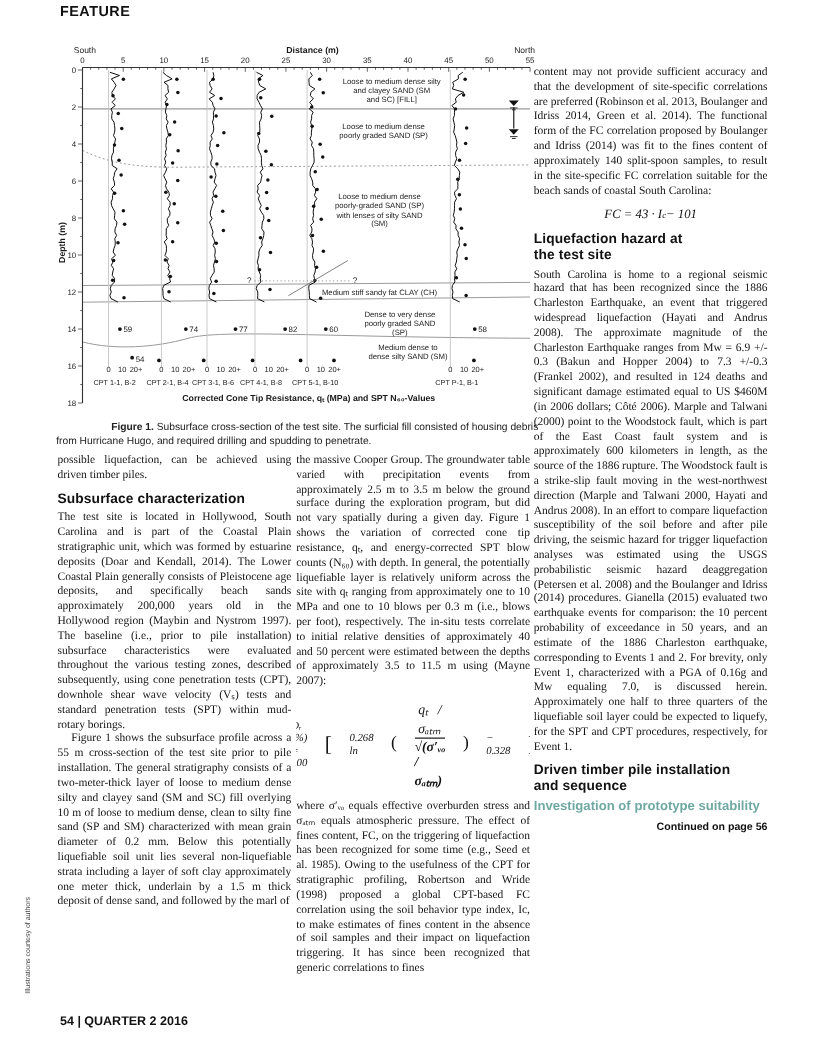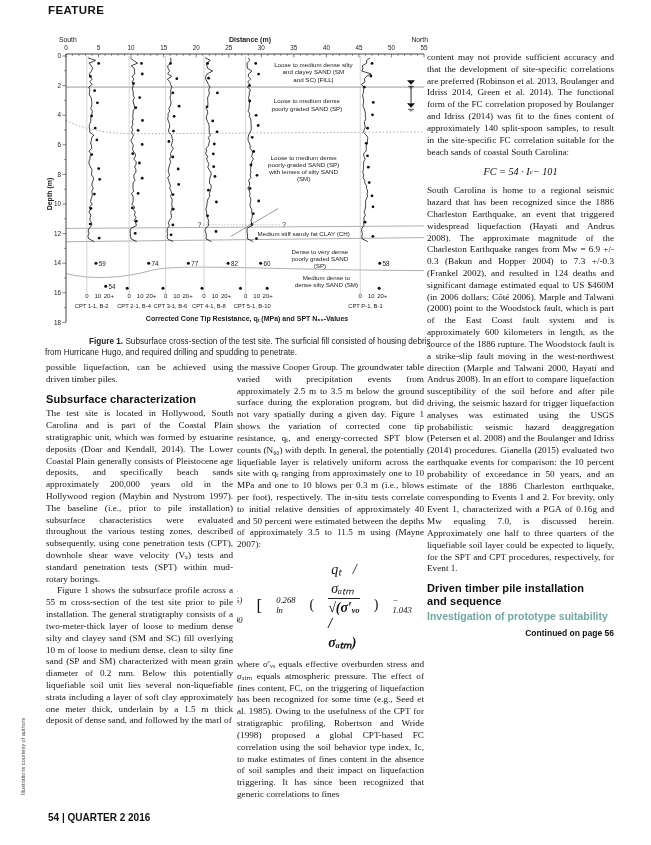--- a/index.html
+++ b/index.html
@@ -17,21 +17,21 @@
   .col1{left:46px;top:362px;height:442px;overflow:hidden;}
   .col2{left:237px;top:362px;height:452px;overflow:hidden;}
   .col3{left:427px;top:52px;height:778px;overflow:hidden;}
   .col p{margin:0;}
   .col p.ind{text-indent:11px;}
   .col h2{font:700 11px/1.15 "Liberation Sans",sans-serif;margin:7px 0 3px;color:#111;
           white-space:pre-line;letter-spacing:.1px;}
   .col h3{font:700 10.5px/1.2 "Liberation Sans",sans-serif;margin:0 0 2px;}
   .equation{display:flex;align-items:center;justify-content:center;gap:14px;
             font:italic 8.6px "Liberation Serif",serif;margin:8px 0;color:#111;}
-  .frac{display:inline-flex;flex-direction:column;align-items:center;font-size:14px;}
+  .frac{display:inline-flex;flex-direction:column;align-items:center;font-size:11px;}
   .frac .num{padding:0 3px 1px;border-bottom:.8px solid #222;}
   .frac .den{padding-top:1px;font-weight:bold;}
   .delim{font-size:17px;font-style:normal;line-height:1;}
   .delim.paren{font-size:14px;}
   .eq-fc{font:italic 10.2px "Liberation Serif",serif;gap:0;}
   .eq-fc sub{font-size:7px;}
   .continued{text-align:right;font:700 8.5px "Liberation Sans",sans-serif;margin-top:5px;color:#111;}
   .footer{position:absolute;left:48px;top:812px;font:700 10px "Liberation Sans",sans-serif;color:#111;}
   .credit{position:absolute;left:20px;top:795px;width:112px;transform:rotate(-90deg);
           transform-origin:left top;font:5.6px "Liberation Sans",sans-serif;color:#444;}
@@ -351,33 +351,35 @@
     <div class="equation">
       <span>Dᵣ (%) = 100</span>
       <span class="delim">[</span>
       <span>0.268 ln</span>
       <span class="delim paren">(</span>
       <span class="frac">
         <span class="num">qₜ / σₐₜₘ</span>
         <span class="den">√(σ′ᵥₒ / σₐₜₘ)</span>
       </span>
       <span class="delim paren">)</span>
-      <span>− 1.043</span>
+      <span>− 0.328</span>
       <span class="delim">]</span>
     </div>
     <p>where σ′ᵥₒ equals effective overburden stress and σₐₜₘ equals atmospheric pressure. The effect of fines content, FC, on the triggering of liquefaction has been recognized for some time (e.g., Seed et al. 1985). Owing to the usefulness of the CPT for stratigraphic profiling, Robertson and Wride (1998) proposed a global CPT-based FC correlation using the soil behavior type index, Ic, to make estimates of fines content in the absence of soil samples and their impact on liquefaction triggering. It has since been recognized that generic correlations to fines</p>
   </div>
 
   <div class="col col3">
     <p>content may not provide sufficient accuracy and that the development of site-specific correlations are preferred (Robinson et al. 2013, Boulanger and Idriss 2014, Green et al. 2014). The functional form of the FC correlation proposed by Boulanger and Idriss (2014) was fit to the fines content of approximately 140 split-spoon samples, to result in the site-specific FC correlation suitable for the beach sands of coastal South Carolina:</p>
     <div class="equation eq-fc">
-      <span>FC = 54 · I</span>
+      <span>FC = 43 · I</span>
         <sub>c</sub>
         <span> − 101</span>
     </div>
+    <h2>Liquefaction hazard at
+the test site</h2>
     <p>South Carolina is home to a regional seismic hazard that has been recognized since the 1886 Charleston Earthquake, an event that triggered widespread liquefaction (Hayati and Andrus 2008). The approximate magnitude of the Charleston Earthquake ranges from Mw = 6.9 +/- 0.3 (Bakun and Hopper 2004) to 7.3 +/-0.3 (Frankel 2002), and resulted in 124 deaths and significant damage estimated equal to US $460M (in 2006 dollars; Côté 2006). Marple and Talwani (2000) point to the Woodstock fault, which is part of the East Coast fault system and is approximately 600 kilometers in length, as the source of the 1886 rupture. The Woodstock fault is a strike-slip fault moving in the west-northwest direction (Marple and Talwani 2000, Hayati and Andrus 2008). In an effort to compare liquefaction susceptibility of the soil before and after pile driving, the seismic hazard for trigger liquefaction analyses was estimated using the USGS probabilistic seismic hazard deaggregation (Petersen et al. 2008) and the Boulanger and Idriss (2014) procedures. Gianella (2015) evaluated two earthquake events for comparison: the 10 percent probability of exceedance in 50 years, and an estimate of the 1886 Charleston earthquake, corresponding to Events 1 and 2. For brevity, only Event 1, characterized with a PGA of 0.16g and Mw equaling 7.0, is discussed herein. Approximately one half to three quarters of the liquefiable soil layer could be expected to liquefy, for the SPT and CPT procedures, respectively, for Event 1.</p>
     <h2>Driven timber pile installation
 and sequence</h2>
     <h3 id="teal-subhead" style="color: rgb(111, 169, 161);">Investigation of prototype suitability</h3>
     <div class="continued">Continued on page 56</div>
   </div>
 
   <div class="footer">54 | QUARTER 2 2016</div>
   <div class="credit">Illustrations courtesy of authors</div>
 

